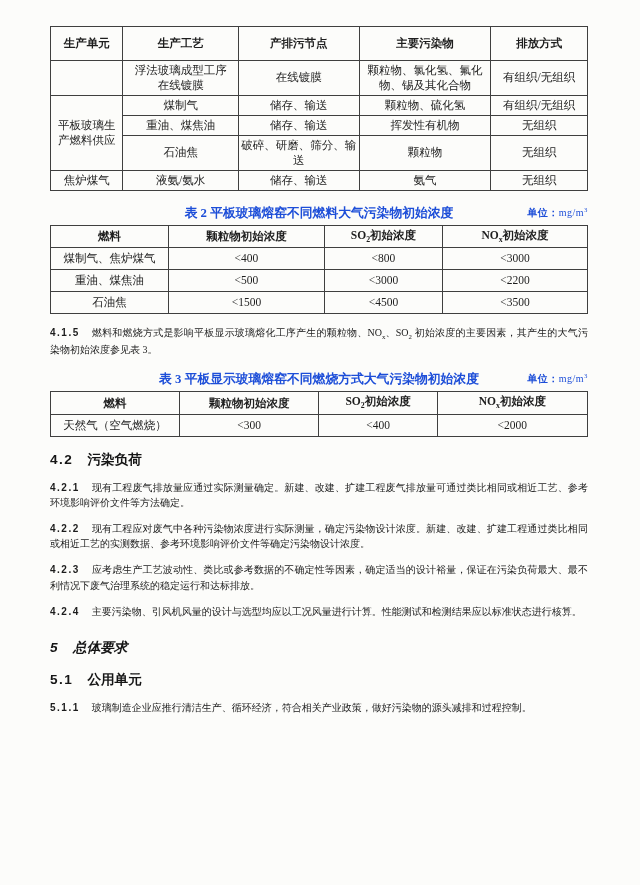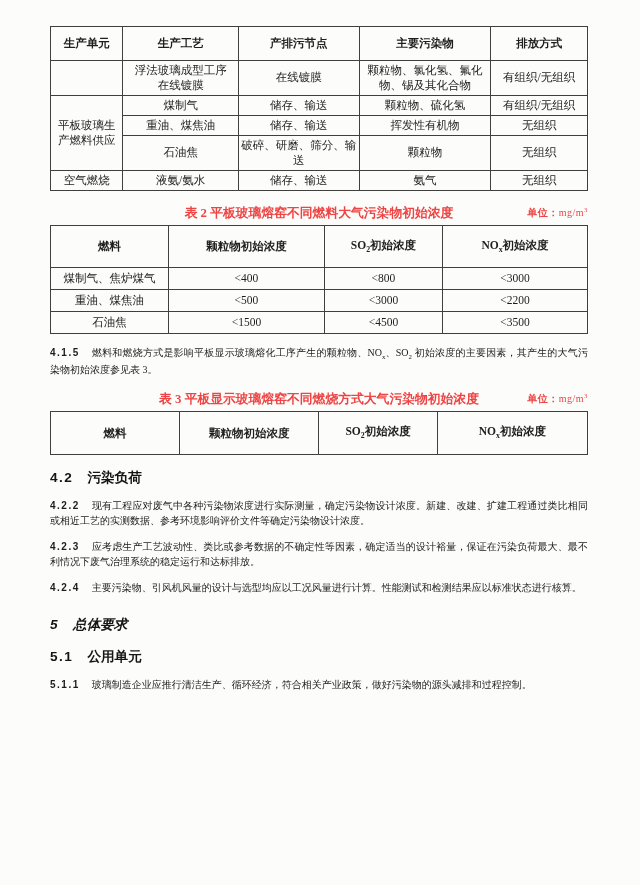--- a/index.html
+++ b/index.html
@@ -26,31 +26,31 @@
     text-align:center;
     vertical-align:middle;
     font-size:11.5px;
     line-height:1.3;
     padding:2px 2px;
     white-space:pre-line;
     color:#1e1e1e;
   }
   th{font-weight:700;}
   .t1 th{padding:9px 2px;}
-  .t23 th{padding:12px 2px;}
+  .t23 th{padding:2px 2px;}
   .t23 td{padding:3px 2px;}
   sub{font-size:0.68em;}
   sup{font-size:0.68em;}
   .tcap{
     position:relative;
     text-align:center;
     font-weight:700;
     font-size:12.8px;
     margin:14px 0 3px 0;
-    color:#ef4444;
+    color:#1d4ed8;
   }
   .tcap .unit{
     position:absolute;
     right:0;top:1px;
     font-size:10px;
     font-weight:700;
     letter-spacing:0.5px;
   }
   .tcap .unit .uval{font-weight:400;}
   p.clause{
@@ -120,21 +120,21 @@
         <td>挥发性有机物</td>
         <td>无组织</td>
       </tr>
       <tr>
         <td>石油焦</td>
         <td>破碎、研磨、筛分、输送</td>
         <td>颗粒物</td>
         <td>无组织</td>
       </tr>
       <tr>
-        <td>空气燃烧</td>
+        <td>焦炉煤气</td>
         <td>液氨/氨水</td>
         <td>储存、输送</td>
         <td>氨气</td>
         <td>无组织</td>
       </tr>
     </tbody>
   </table>
 
   <div class="tcap">
     <span>表 2 平板玻璃熔窑不同燃料大气污染物初始浓度</span>
@@ -192,28 +192,37 @@
         <col style="width:22%">
         <col style="width:28%">
     </colgroup>
     <tbody>
       <tr>
         <th>燃料</th>
         <th>颗粒物初始浓度</th>
         <th><span>SO</span><sub>2</sub><span>初始浓度</span></th>
         <th><span>NO</span><sub>x</sub><span>初始浓度</span></th>
       </tr>
+      <tr>
+        <td>天然气（空气燃烧）</td>
+        <td>&lt;300</td>
+        <td>&lt;400</td>
+        <td>&lt;2000</td>
+      </tr>
     </tbody>
   </table>
 
   <div class="heading h-top">
     <span class="num">4.2</span><span>污染负荷</span>
   </div>
 
   <p class="clause">
+    <span class="num">4.2.1</span><span>现有工程废气排放量应通过实际测量确定。新建、改建、扩建工程废气排放量可通过类比相同或相近工艺、参考环境影响评价文件等方法确定。</span>
+  </p>
+  <p class="clause">
     <span class="num">4.2.2</span><span>现有工程应对废气中各种污染物浓度进行实际测量，确定污染物设计浓度。新建、改建、扩建工程通过类比相同或相近工艺的实测数据、参考环境影响评价文件等确定污染物设计浓度。</span>
   </p>
   <p class="clause">
     <span class="num">4.2.3</span><span>应考虑生产工艺波动性、类比或参考数据的不确定性等因素，确定适当的设计裕量，保证在污染负荷最大、最不利情况下废气治理系统的稳定运行和达标排放。</span>
   </p>
   <p class="clause">
     <span class="num">4.2.4</span><span>主要污染物、引风机风量的设计与选型均应以工况风量进行计算。性能测试和检测结果应以标准状态进行核算。</span>
   </p>
 
   <div class="heading h-major">

